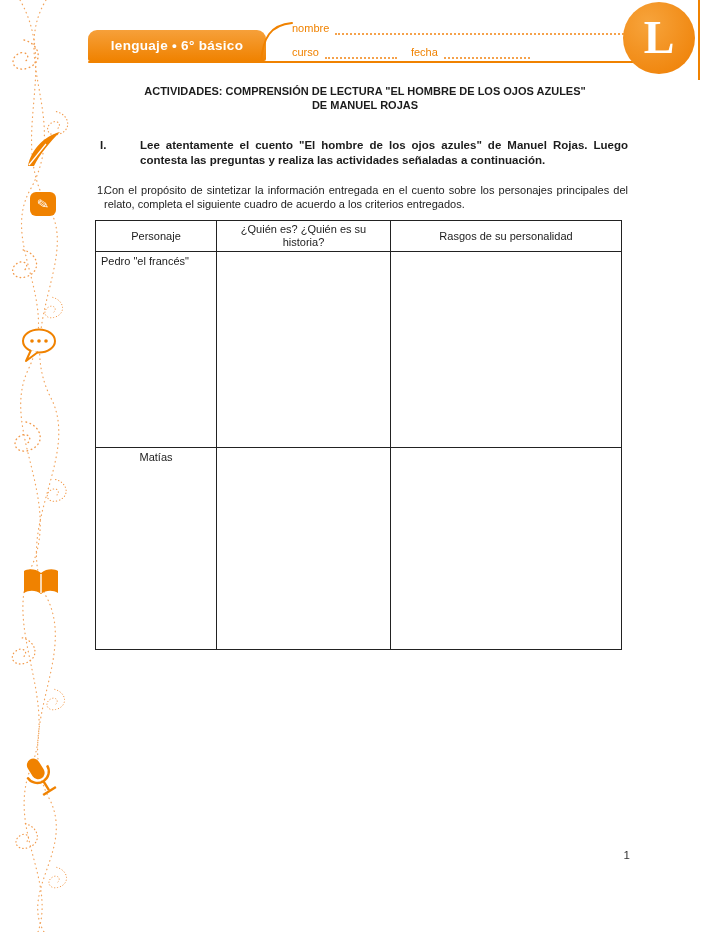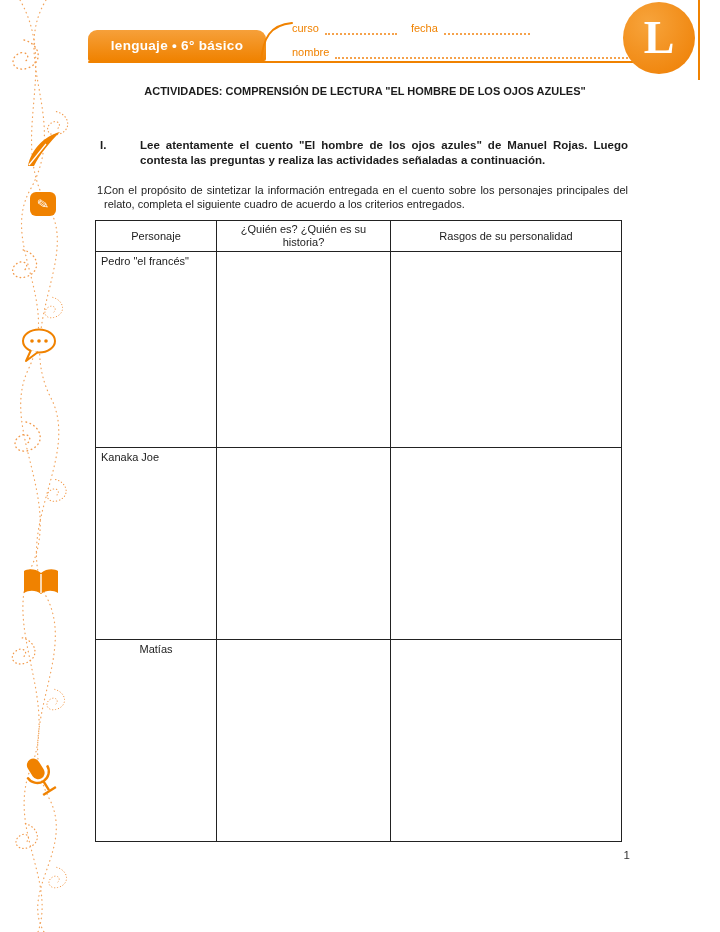--- a/index.html
+++ b/index.html
@@ -139,38 +139,39 @@
   </div>
 
   <div class="banner">lenguaje • 6° básico</div>
   <div class="hline"></div>
   <svg class="curve-svg" width="36" height="46" viewBox="0 0 36 46">
     <path d="M3,44 C5,20 12,7 34,5" fill="none" stroke="#F08200" stroke-width="2" stroke-linecap="round"></path>
   </svg>
 
   <div class="fields">
     <div class="frow">
+      <span class="olabel">nombre</span>
+      <span class="dotline grow"></span>
+    </div>
+    <div class="frow">
       <span class="olabel">curso</span>
       <span class="dotline w78"></span>
       <span class="olabel">fecha</span>
       <span class="dotline w88"></span>
     </div>
-    <div class="frow">
-      <span class="olabel">nombre</span>
-      <span class="dotline grow"></span>
-    </div>
   </div>
 
   <div class="redge"></div>
   <div class="logo">
     <span>L</span>
   </div>
 
   <div class="title">
     <div>ACTIVIDADES: COMPRENSIÓN DE LECTURA "EL HOMBRE DE LOS OJOS AZULES"</div>
+    <div>DE MANUEL ROJAS</div>
   </div>
 
   <div class="paraI">
     <span class="num">I.</span>
     <div class="ptext">Lee atentamente el cuento "El hombre de los ojos azules" de Manuel Rojas. Luego contesta las preguntas y realiza las actividades señaladas a continuación.</div>
   </div>
 
   <div class="item1">
     <span class="num">1.</span>
     <div class="ptext">Con el propósito de sintetizar la información entregada en el cuento sobre los personajes principales del relato, completa el siguiente cuadro de acuerdo a los criterios entregados.</div>
@@ -188,25 +189,20 @@
         <th>¿Quién es? ¿Quién es su historia?</th>
         <th>Rasgos de su personalidad</th>
       </tr>
     </thead>
     <tbody>
       <tr class="r1">
         <td>Pedro "el francés"</td>
         <td></td>
         <td></td>
       </tr>
-      <tr class="r2">
-        <td>Kanaka Joe</td>
-        <td></td>
-        <td></td>
-      </tr>
       <tr class="r3">
         <td>Matías</td>
         <td></td>
         <td></td>
       </tr>
     </tbody>
   </table>
 
   <div class="pagenum">1</div>
 

